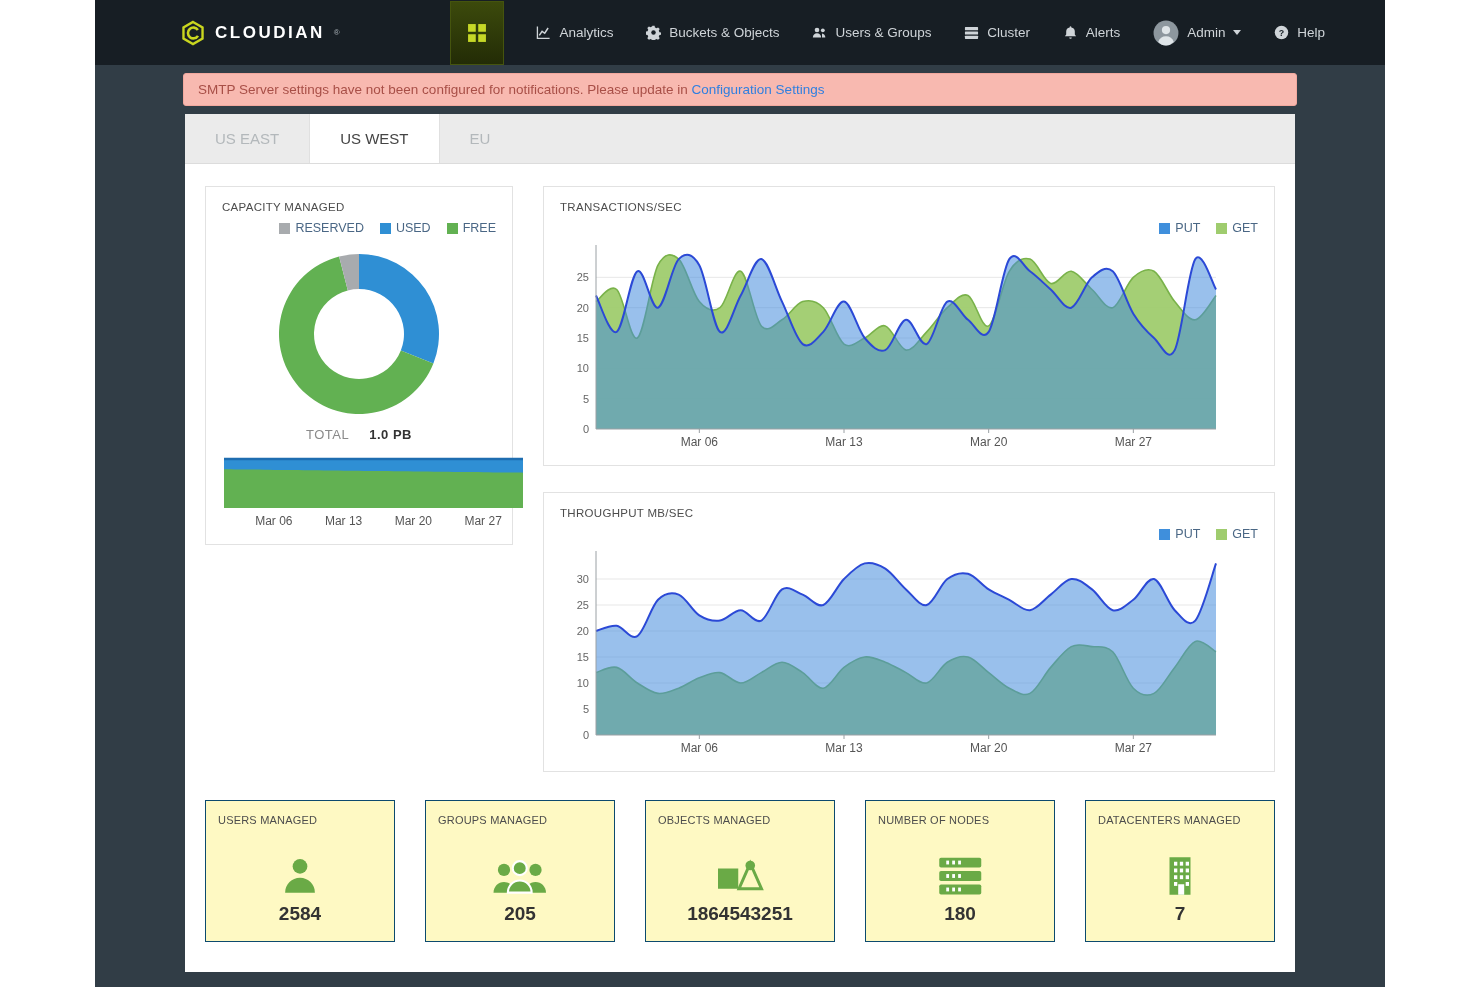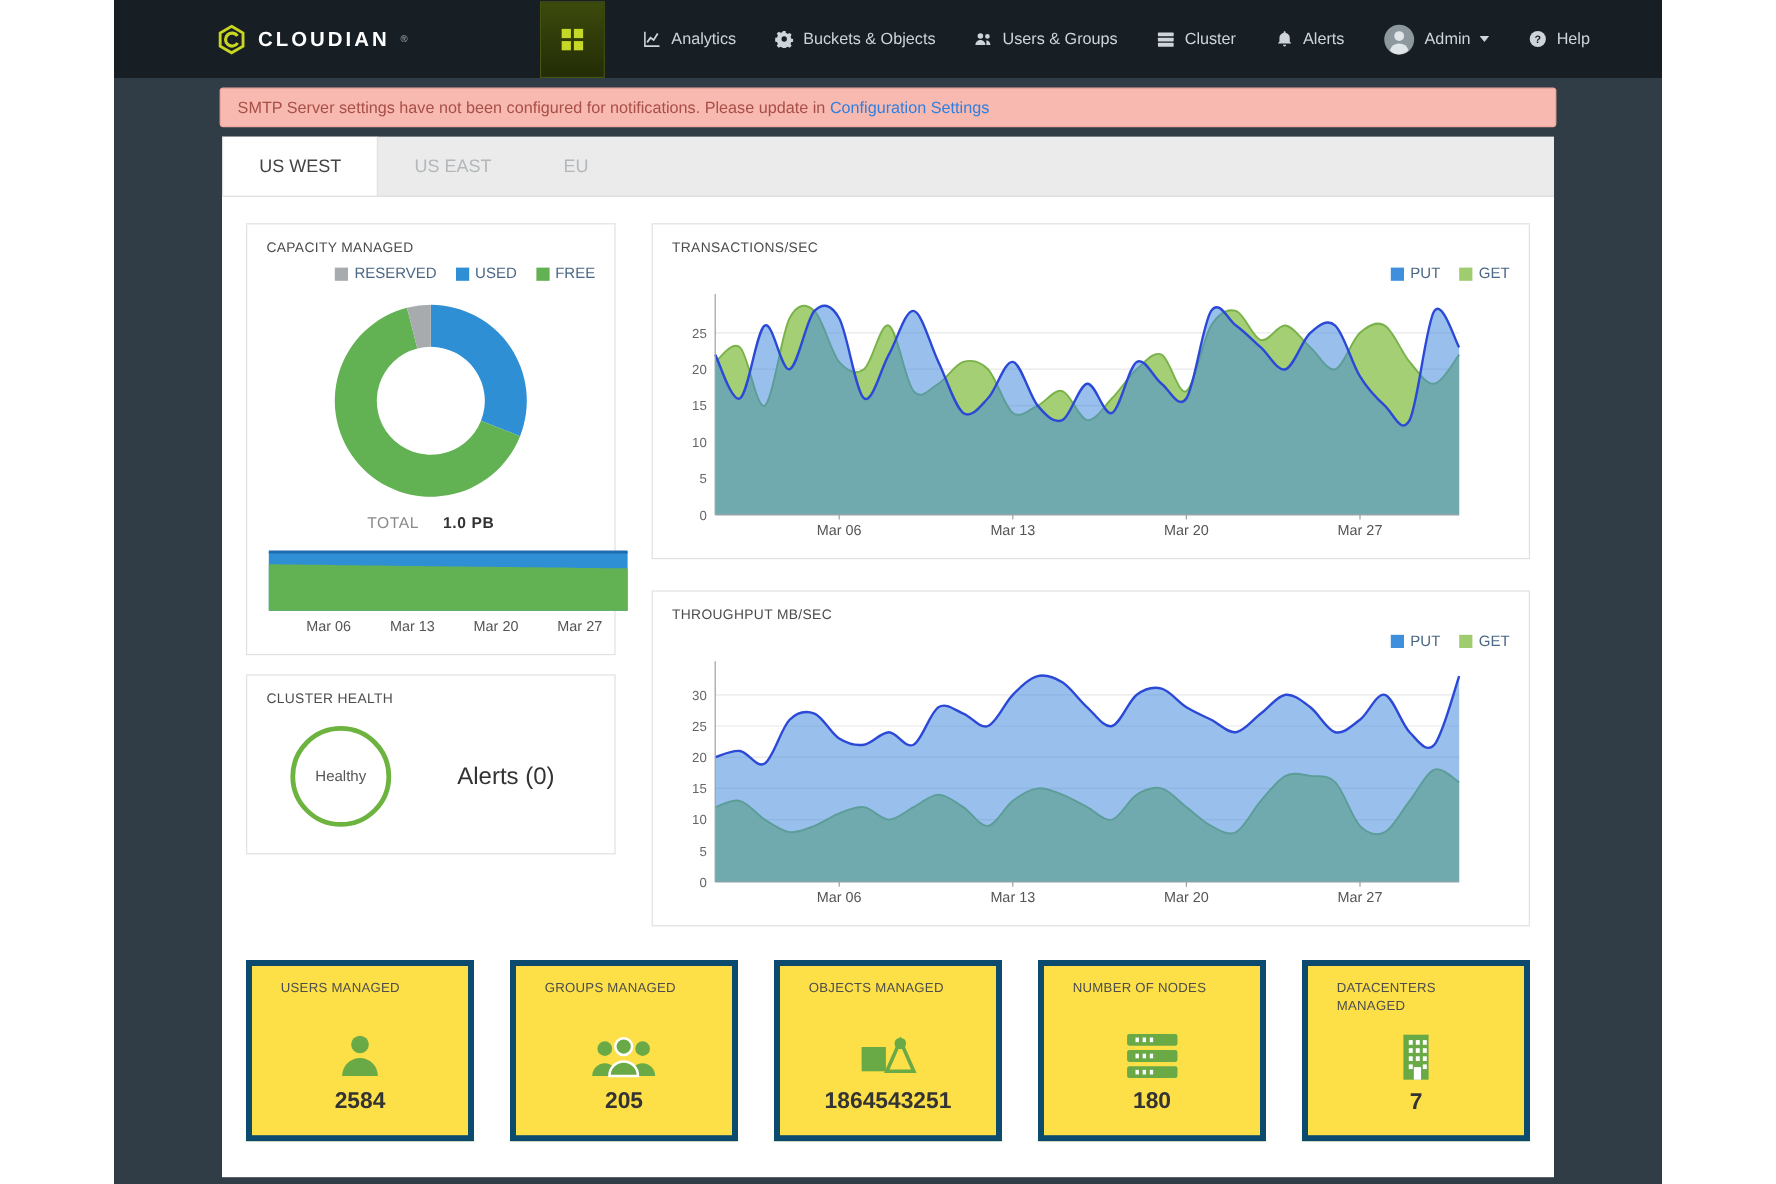--- a/index.html
+++ b/index.html
@@ -52,21 +52,21 @@
 
   .health-row { display: flex; align-items: center; gap: 55px; padding: 16px 0 8px 20px; }
   .health-circle { width: 84px; height: 84px; border: 4px solid #6db33f; border-radius: 50%;
                    display: flex; align-items: center; justify-content: center; font-size: 12.5px; color: #555555; }
   .alerts-text { font-size: 20px; color: #333333; }
 
   .chart-svg { display: block; margin-top: 4px; }
 
   
   .stats { display: flex; gap: 30px; margin-top: 28px; }
-  .stat-card { flex: 1; border: 5px solid #0c4a6e; background: #fde047; padding: 12px 24px 16px; }
+  .stat-card { flex: 1; border: 1px solid #0c4a6e; background: #fef9c3; padding: 12px 12px 16px; }
   .stat-title { font-size: 11px; color: #4d4d4d; line-height: 1.4; min-height: 30px; letter-spacing: .2px; }
   .stat-icon { display: flex; justify-content: center; align-items: flex-end; height: 46px; margin: 8px 0 6px; color: #6aaa46; }
   .stat-icon svg { height: 42px; width: auto; display: block; }
   .stat-value { text-align: center; font-size: 19px; font-weight: bold; color: #333333; }
 </style>
 </head>
 <body>
 
 <div class="app">
 
@@ -166,22 +166,22 @@
     </nav>
   </header>
 
   <div class="banner">
     <span>SMTP Server settings have not been configured for notifications. Please update in</span>
     <a>Configuration Settings</a>
   </div>
 
   <main class="panel">
     <div class="tabbar">
+      <div class="tab">US EAST</div>
       <div class="tab active">US WEST</div>
-      <div class="tab">US EAST</div>
       <div class="tab">EU</div>
     </div>
 
     <div class="content">
       <div class="columns">
 
         <div class="col-left">
           <div class="card">
             <div class="card-title">CAPACITY MANAGED</div>
             <div class="legend">
@@ -214,29 +214,20 @@
                   <path d="M2.0,3.0C3.7,3.0 8.6,3.0 12.0,3.0C15.3,3.0 18.6,3.0 21.9,3.0C25.3,3.0 28.6,3.0 31.9,3.0C35.2,3.0 38.5,3.0 41.9,3.0C45.2,3.0 48.5,3.0 51.8,3.0C55.2,3.0 58.5,3.0 61.8,3.0C65.1,3.0 68.4,3.0 71.8,3.0C75.1,3.0 78.4,3.0 81.7,3.0C85.1,3.0 88.4,3.0 91.7,3.0C95.0,3.0 98.3,3.0 101.7,3.0C105.0,3.0 108.3,3.0 111.6,3.0C115.0,3.0 118.3,3.0 121.6,3.0C124.9,3.0 128.2,3.0 131.6,3.0C134.9,3.0 138.2,3.0 141.5,3.0C144.9,3.0 148.2,3.0 151.5,3.0C154.8,3.0 158.1,3.0 161.5,3.0C164.8,3.0 168.1,3.0 171.4,3.0C174.8,3.0 178.1,3.0 181.4,3.0C184.7,3.0 188.0,3.0 191.4,3.0C194.7,3.0 198.0,3.0 201.3,3.0C204.7,3.0 208.0,3.0 211.3,3.0C214.6,3.0 217.9,3.0 221.3,3.0C224.6,3.0 227.9,3.0 231.2,3.0C234.6,3.0 237.9,3.0 241.2,3.0C244.5,3.0 247.8,3.0 251.2,3.0C254.5,3.0 257.8,3.0 261.1,3.0C264.5,3.0 267.8,3.0 271.1,3.0C274.4,3.0 277.7,3.0 281.1,3.0C284.4,3.0 287.7,3.0 291.0,3.0C294.4,3.0 299.3,3.0 301.0,3.0" fill="none" stroke="#1e6db0" stroke-width="2.5"></path>
                   <path d="M2.0,13.3C3.7,13.3 8.6,13.3 12.0,13.4C15.3,13.4 18.6,13.5 21.9,13.5C25.3,13.6 28.6,13.6 31.9,13.6C35.2,13.7 38.5,13.7 41.9,13.7C45.2,13.8 48.5,13.8 51.8,13.9C55.2,13.9 58.5,13.9 61.8,14.0C65.1,14.0 68.4,14.0 71.8,14.1C75.1,14.1 78.4,14.2 81.7,14.2C85.1,14.3 88.4,14.3 91.7,14.3C95.0,14.4 98.3,14.4 101.7,14.4C105.0,14.5 108.3,14.5 111.6,14.6C115.0,14.6 118.3,14.6 121.6,14.7C124.9,14.7 128.2,14.7 131.6,14.8C134.9,14.8 138.2,14.9 141.5,14.9C144.9,14.9 148.2,15.0 151.5,15.0C154.8,15.0 158.1,15.1 161.5,15.1C164.8,15.1 168.1,15.2 171.4,15.3C174.8,15.3 178.1,15.3 181.4,15.3C184.7,15.4 188.0,15.4 191.4,15.4C194.7,15.5 198.0,15.6 201.3,15.6C204.7,15.6 208.0,15.7 211.3,15.7C214.6,15.7 217.9,15.7 221.3,15.8C224.6,15.8 227.9,15.9 231.2,15.9C234.6,16.0 237.9,16.0 241.2,16.0C244.5,16.1 247.8,16.1 251.2,16.1C254.5,16.2 257.8,16.2 261.1,16.3C264.5,16.3 267.8,16.3 271.1,16.4C274.4,16.4 277.7,16.4 281.1,16.5C284.4,16.5 287.7,16.6 291.0,16.6C294.4,16.7 299.3,16.7 301.0,16.7L301,52L2,52Z" fill="#62b152" fill-opacity="1" stroke="none"></path>
                   <text x="51.83333333333333" y="69" text-anchor="middle" font-size="12" fill="#555">Mar 06</text>
                   <text x="121.60000000000001" y="69" text-anchor="middle" font-size="12" fill="#555">Mar 13</text>
                   <text x="191.36666666666665" y="69" text-anchor="middle" font-size="12" fill="#555">Mar 20</text>
                   <text x="261.1333333333333" y="69" text-anchor="middle" font-size="12" fill="#555">Mar 27</text>
                 </svg>
             </div>
           </div>
 
-          <div class="card">
-            <div class="card-title">CLUSTER HEALTH</div>
-            <div class="health-row">
-              <div class="health-circle">
-                <span>Healthy</span>
-              </div>
-              <div class="alerts-text">Alerts (0)</div>
-            </div>
-          </div>
         </div>
 
         <div class="col-right">
           <div class="card">
             <div class="card-title">TRANSACTIONS/SEC</div>
             <div class="legend">
               <span class="legend-item">
                 <i class="sq" style="background: rgb(63, 143, 220);"></i>
                 <span class="legend-label">PUT</span>
               </span>

